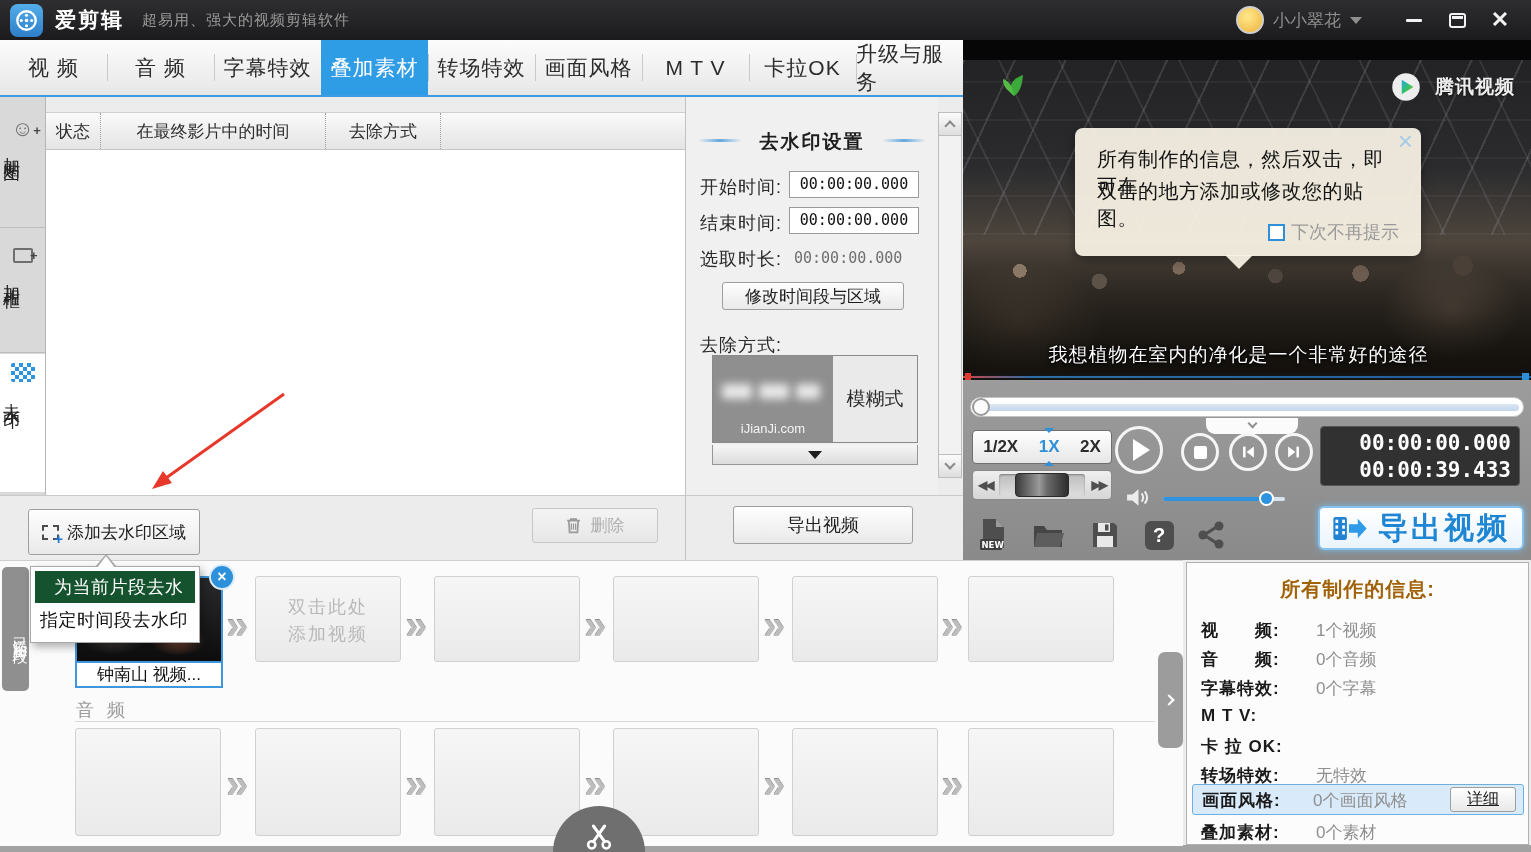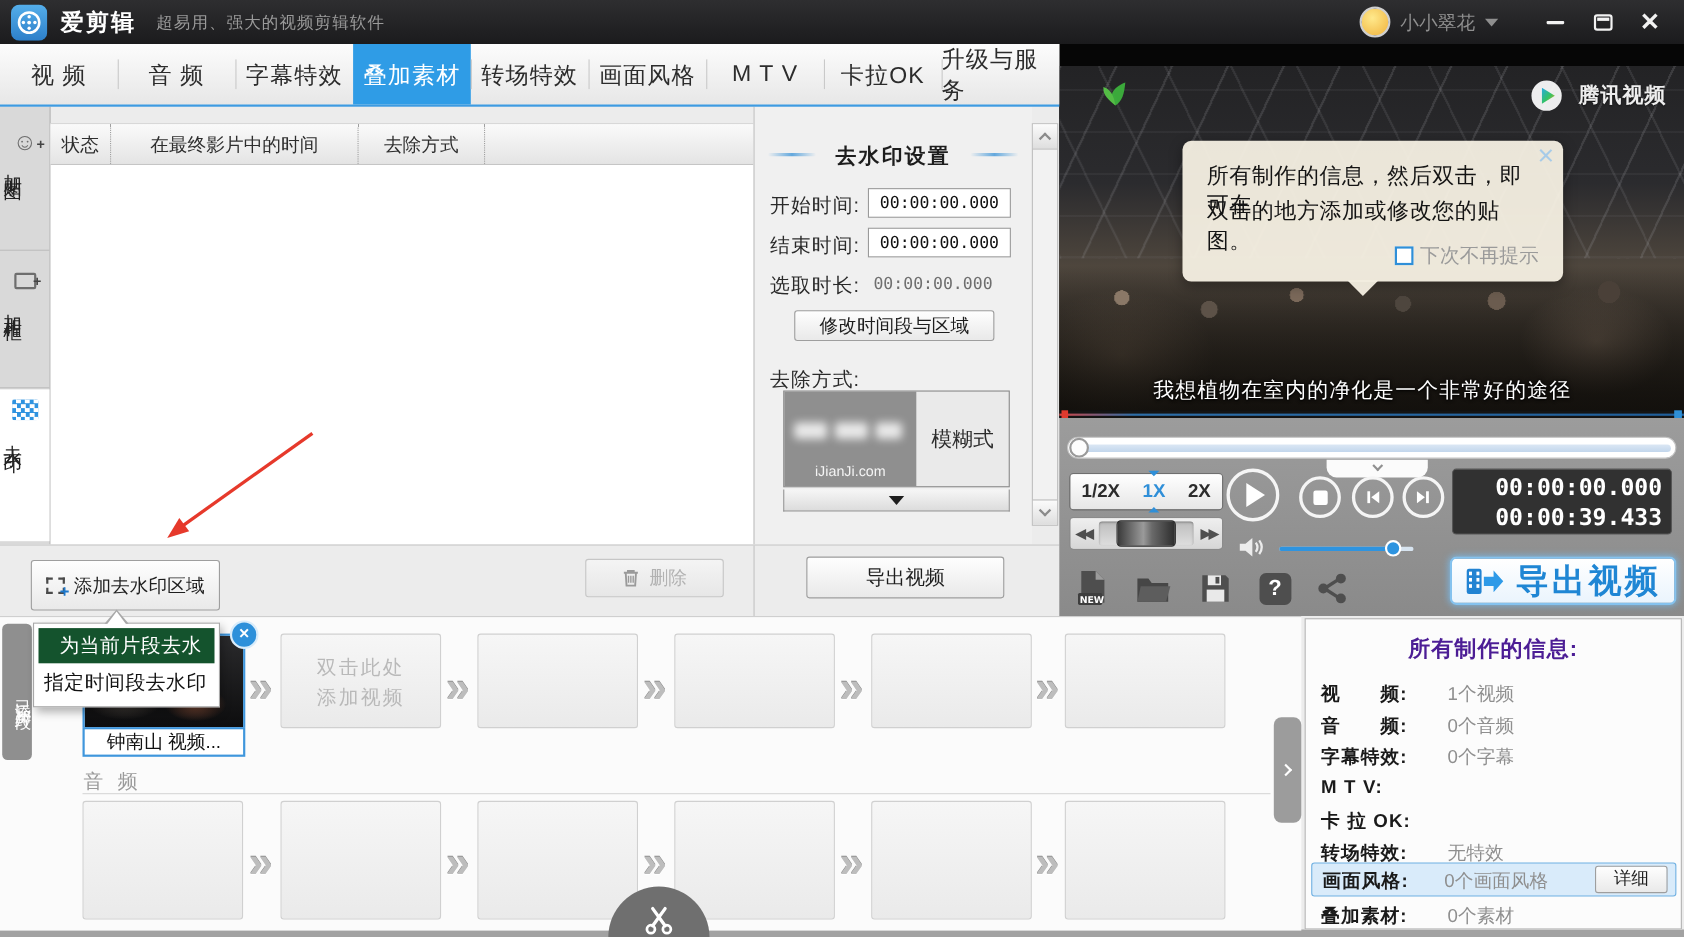--- a/index.html
+++ b/index.html
@@ -192,28 +192,28 @@
   .cmenu { position:absolute; left:30px; top:566px; width:170px; height:77px; background:#fff; border:1px solid #a8a8a8;
     box-shadow:3px 4px 8px rgba(0,0,0,.3); z-index:40;}
   .cmenu::before { content:""; position:absolute; left:64px; top:-13px; border-left:11px solid transparent; border-right:11px solid transparent; border-bottom:13px solid #a8a8a8;}
   .cmenu::after { content:""; position:absolute; left:66px; top:-11px; border-left:9px solid transparent; border-right:9px solid transparent; border-bottom:12px solid #fff;}
   .mi { height:34px; line-height:34px; font-size:18px; color:#111; padding-left:9px; letter-spacing:.5px;}
   .mi.sel { background:#14532d; color:#fff; margin:4px 4px 0 4px; height:32px; line-height:32px; padding-left:19px;}
   .cmenu .mi.sel::after { content:""; }
 
   
   .infopanel { position:absolute; left:1186px; top:562px; width:343px; height:283px; background:#fcfcfc; border:1px solid #b2b2b2; z-index:3;}
-  .ip-title { position:absolute; left:0; right:0; top:13px; text-align:center; font-size:20px; font-weight:bold; color:#4c1d95; letter-spacing:1px;}
+  .ip-title { position:absolute; left:0; right:0; top:13px; text-align:center; font-size:20px; font-weight:bold; color:#a16207; letter-spacing:1px;}
   .ip-row { position:absolute; left:14px; right:10px; height:26px; }
   .ip-label { position:absolute; left:0; font-size:17px; font-weight:bold; color:#1a1a1a; letter-spacing:1px;}
   .ip-value { position:absolute; left:115px; font-size:17px; color:#8f8f8f;}
   .ip-hl { position:absolute; left:5px; top:221px; width:332px; height:31px; background:#d9ebfa; border:1px solid #6fb0e2; border-radius:3px;}
   .ip-hl .ip-label { left:9px; top:4px;}
   .ip-hl .ip-value { left:120px; top:4px;}
-  .detail-btn { position:absolute; right:7px; top:2px; width:66px; height:25px; font-size:16px;}
+  .detail-btn { position:absolute; right:7px; top:2px; width:66px; height:25px; font-size:16px;text-decoration:underline;}
 
   .arrowsvg { position:absolute; left:0; top:0; pointer-events:none; z-index:60;}
 </style>
 </head>
 <body>
 
 <div id="app">
 
   <div class="titlebar">
     <svg class="applogo" viewBox="0 0 34 34">

